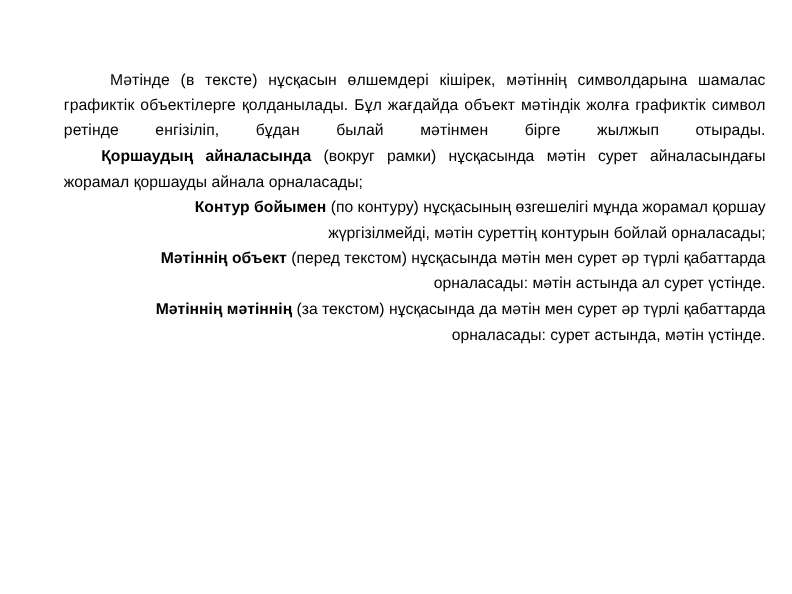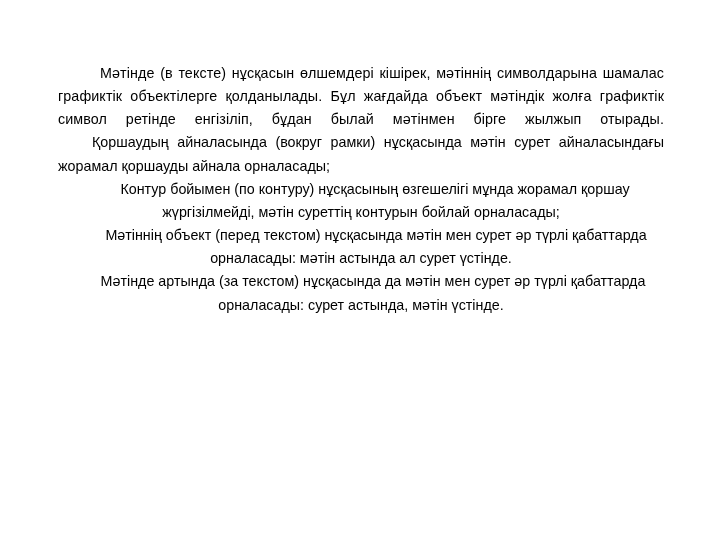--- a/index.html
+++ b/index.html
@@ -11,57 +11,57 @@
     height: 540px;
     background: #ffffff;
     font-family: "Liberation Sans", sans-serif;
     color: #000000;
     overflow: hidden;
   }
   .page {
     width: 720px;
     height: 540px;
     box-sizing: border-box;
-    padding: 62px 56px 0 58px;
+    padding: 62px 24px 0 58px;
     position: relative;
   }
   .para {
     font-size: 14.3px;
     line-height: 1.62;
     margin: 0;
     color: #000;
   }
   .p-justify {
     text-align: justify;
     text-justify: inter-word;
   }
   .p-left {
-    text-align: center;
+    text-align: right;
   }
   .indent-1 { text-indent: 42px; }
   .indent-2 { text-indent: 34px; }
   .indent-3 { text-indent: 28px; }
   .indent-4 { text-indent: 30px; }
   .indent-5 { text-indent: 24px; }
-  b, .bold { font-weight: normal; margin-top: 20px; }
+  b, .bold { font-weight: bold; margin-top: 20px; }
   .block-2 { margin-top: 0px; }
   .p1 {
     text-align: justify;
     text-align-last: justify;
     letter-spacing: 0.1px;
   }
 </style>
 </head>
 <body>
 
 <div class="page">
 
   <p class="para p1 indent-1"><span>Мәтінде (в тексте) нұсқасын өлшемдері кішірек, мәтіннің символдарына шамалас графиктік объектілерге қолданылады. Бұл жағдайда объект мәтіндік жолға графиктік символ ретінде енгізіліп, бұдан былай мәтінмен бірге жылжып отырады.</span></p>
 
   <p class="para p-justify indent-2 block-2"><b>Қоршаудың айналасында</b><span> (вокруг рамки) нұсқасында мәтін сурет айналасындағы жорамал қоршауды айнала орналасады;</span></p>
 
   <p class="para p-left indent-3"><b>Контур бойымен</b><span> (по контуру) нұсқасының өзгешелігі мұнда жорамал қоршау жүргізілмейді, мәтін суреттің контурын бойлай орналасады;</span></p>
 
   <p class="para p-left indent-4"><b>Мәтіннің объект</b><span> (перед текстом) нұсқасында мәтін мен сурет әр түрлі қабаттарда орналасады: мәтін астында ал сурет үстінде.</span></p>
 
-  <p class="para p-left indent-5"><b>Мәтінде артында</b><span> (за текстом) нұсқасында да мәтін мен сурет әр түрлі қабаттарда орналасады: сурет астында, мәтін үстінде.</span></p>
+  <p class="para p-left indent-5"><b>Мәтіннің мәтіннің</b><span> (за текстом) нұсқасында да мәтін мен сурет әр түрлі қабаттарда орналасады: сурет астында, мәтін үстінде.</span></p>
 
 </div>
 
 </body></html>

